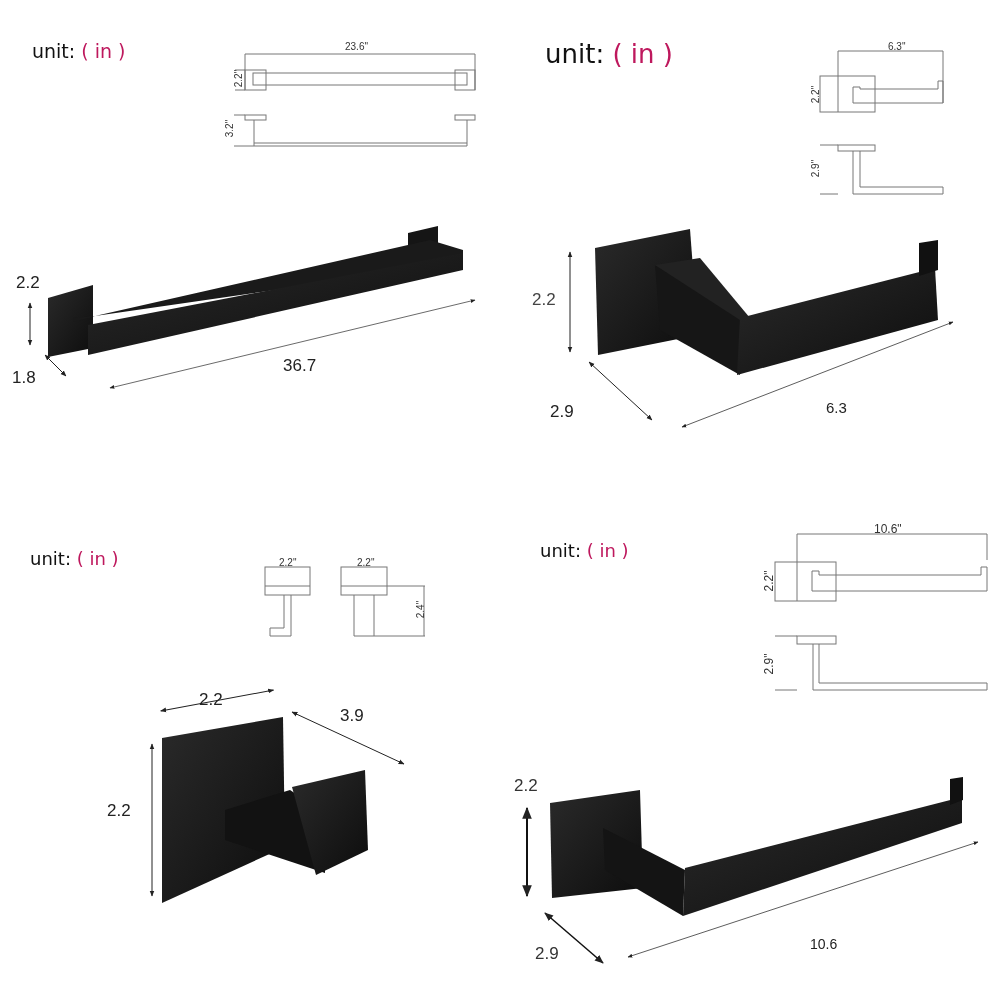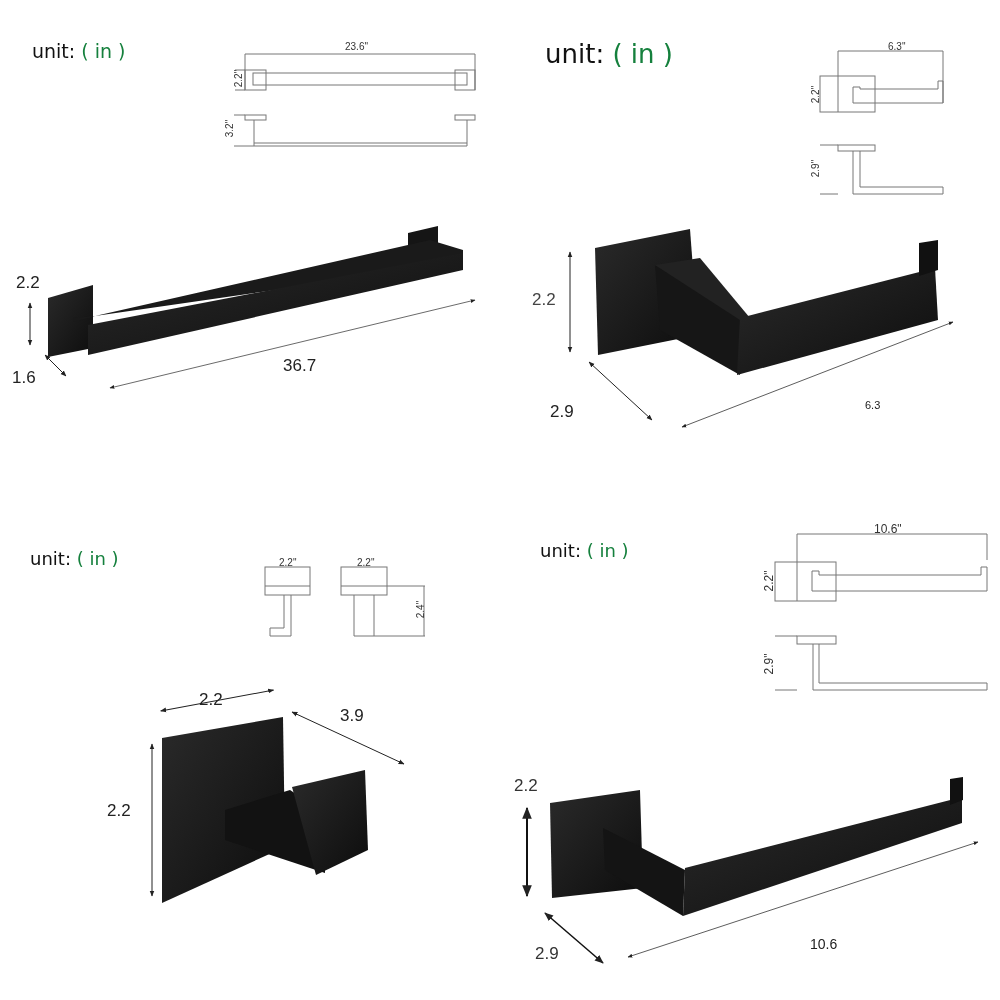--- a/index.html
+++ b/index.html
@@ -1,19 +1,19 @@
 <!DOCTYPE html>
 <html><head>
 <meta charset="utf-8">
 <style>
   html,body{margin:0;padding:0;background:#fff;}
   body{width:1000px;height:1000px;position:relative;overflow:hidden;font-family:"Liberation Sans",sans-serif;color:#111;}
   .panel{position:absolute;width:500px;height:500px;}
   .unit{position:absolute;font-family:"DejaVu Sans",sans-serif;color:#111;white-space:nowrap;}
-  .unit .paren{color:#15803d;}
+  .unit .paren{color:#be185d;}
   .dim{position:absolute;font-family:"Liberation Sans",sans-serif;color:#222;white-space:nowrap;text-align:right;}
   .sm{position:absolute;font-family:"Liberation Sans",sans-serif;font-size:10px;color:#333;white-space:nowrap;}
   .rot{transform:rotate(-90deg);transform-origin:center;}
   svg{position:absolute;left:0;top:0;overflow:visible;}
 </style>
 </head>
 <body>
 
 <svg width="1000" height="1000">
   <defs>
@@ -124,35 +124,35 @@
 
 <div class="panel" style="left:0;top:0;">
   <div class="unit" style="left:32px;top:40px;font-size:19px;">
     <span>unit:</span>
     <span class="paren">( in )</span>
   </div>
   <div class="sm" style="left:345px;top:41px;">23.6"</div>
   <div class="sm rot" style="left:230px;top:73px;">2.2"</div>
   <div class="sm rot" style="left:221px;top:123px;">3.2"</div>
   <div class="dim" style="left:16px;top:273px;font-size:17px;">2.2</div>
-  <div class="dim" style="left:12px;top:368px;font-size:17px;">1.6</div>
+  <div class="dim" style="left:12px;top:368px;font-size:17px;">1.8</div>
   <div class="dim" style="left:283px;top:356px;font-size:17px;">36.7</div>
 </div>
 
 <div class="panel" style="left:500px;top:0;">
   <div class="unit" style="left:45px;top:39px;font-size:26px;">
     <span>unit:</span>
     <span class="paren">( in )</span>
   </div>
   <div class="sm" style="left:388px;top:41px;">6.3"</div>
   <div class="sm rot" style="left:307px;top:89px;">2.2"</div>
   <div class="sm rot" style="left:307px;top:163px;">2.9"</div>
   <div class="dim" style="left:32px;top:290px;font-size:17px;color:#444;">2.2</div>
   <div class="dim" style="left:50px;top:402px;font-size:17px;">2.9</div>
-  <div class="dim" style="left:326px;top:399px;font-size:11px;margin-left:39px;">6.3</div>
+  <div class="dim" style="left:326px;top:399px;font-size:15px;">6.3</div>
 </div>
 
 <div class="panel" style="left:0;top:500px;">
   <div class="unit" style="left:30px;top:48px;font-size:18px;">
     <span>unit:</span>
     <span class="paren">( in )</span>
   </div>
   <div class="sm" style="left:279px;top:57px;">2.2"</div>
   <div class="sm" style="left:357px;top:57px;">2.2"</div>
   <div class="sm rot" style="left:412px;top:104px;">2.4"</div>

